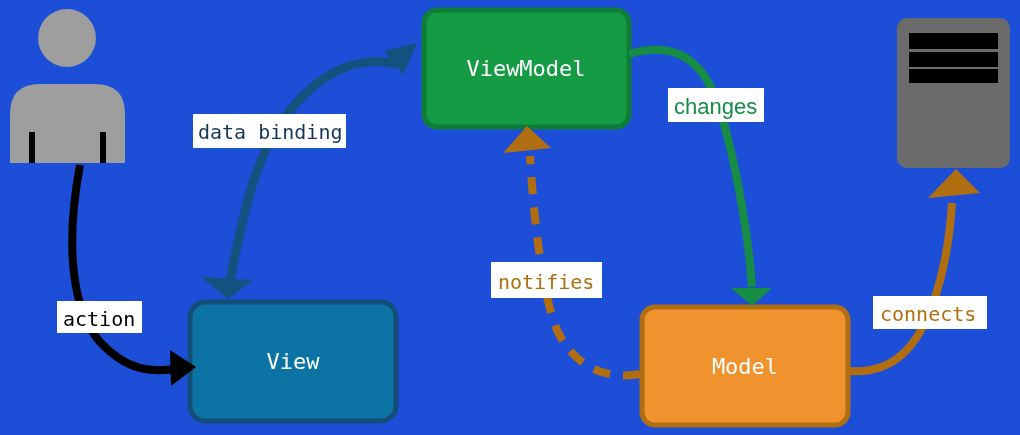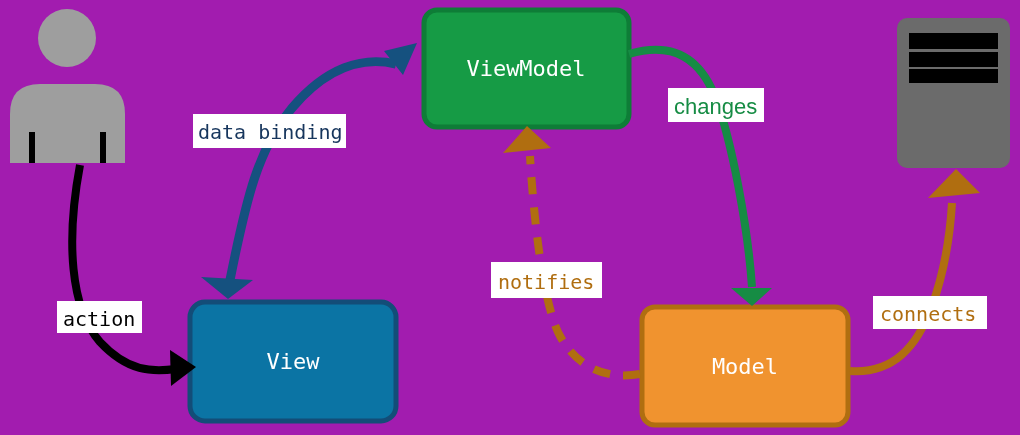--- a/index.html
+++ b/index.html
@@ -1,16 +1,16 @@
 <!DOCTYPE html>
 <html><head>
 <meta charset="utf-8">
 <style>
   html,body { margin:0; padding:0; background:#000; }
-  .canvas { position:relative; width:1020px; height:435px; background:#a21caf; overflow:hidden; }
+  .canvas { position:relative; width:1020px; height:435px; background:#1d4ed8; overflow:hidden; }
   svg { display:block; }
   text { user-select:none; }
   .mono  { font-family:"DejaVu Sans Mono","Liberation Mono",monospace; }
   .sans  { font-family:"Liberation Sans","DejaVu Sans",sans-serif; }
   .node-label  { font-size:22px; }
   .edge-label  { font-size:20px; }
   .edge-label-sans { font-size:22px; }
 </style>
 </head>
 <body style="background: rgb(0, 0, 0);">

